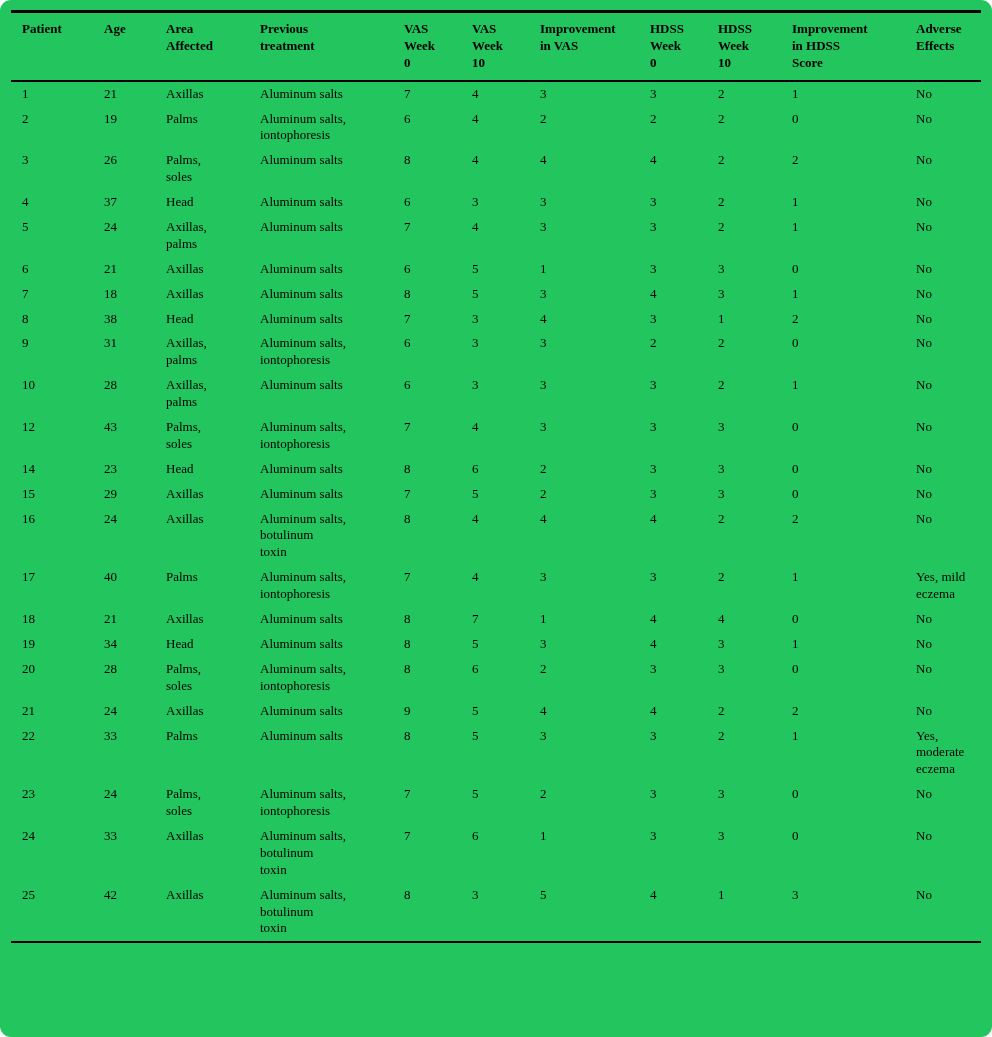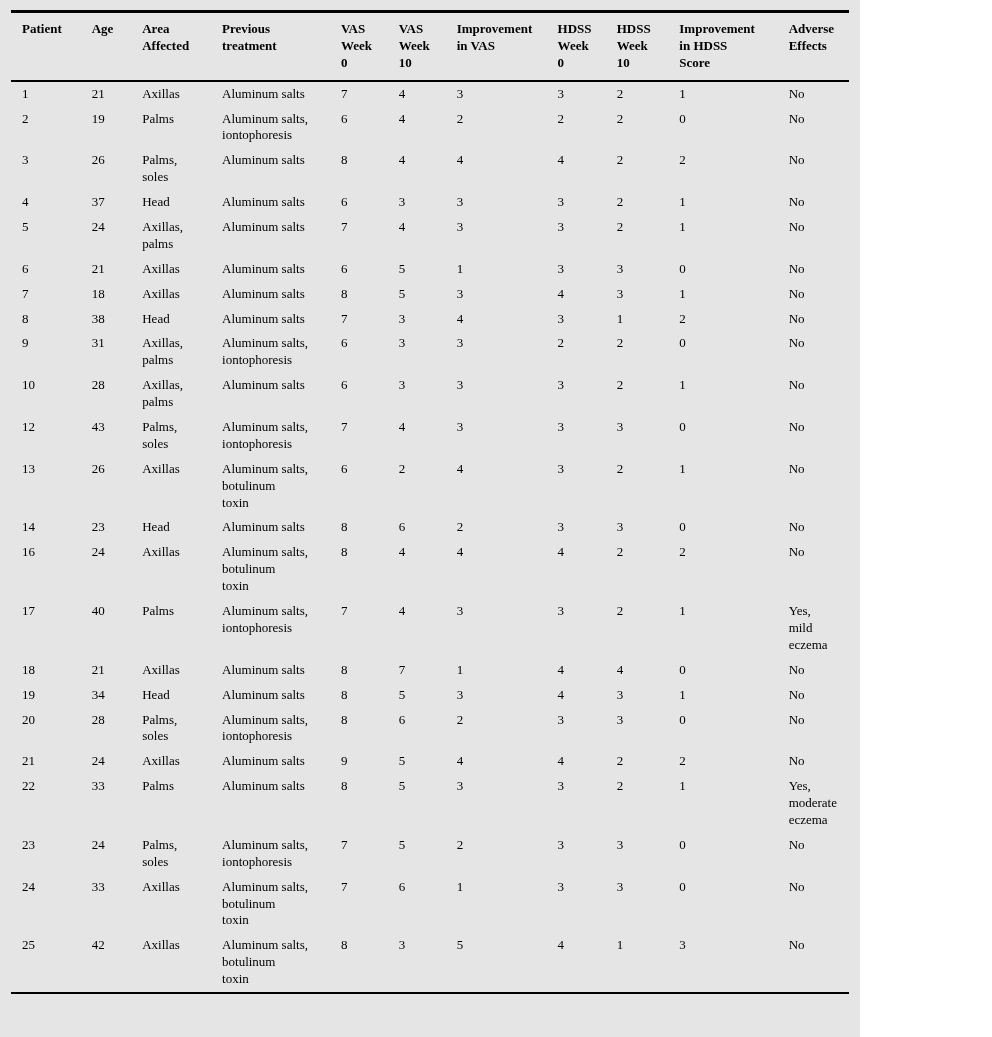--- a/index.html
+++ b/index.html
@@ -1,27 +1,28 @@
 <!DOCTYPE html>
 <html><head>
 <meta charset="utf-8">
 <style>
   html, body {
     margin: 0;
     padding: 0;
     background: #ffffff;
   }
   .page {
-    width: 860px;
+    width: 992px;
     height: 1037px;
     box-sizing: border-box;
-    background: #e5e5e5;
+    background: #22c55e;
     padding: 10px 11px 8px 11px;
     font-family: "Liberation Serif", "DejaVu Serif", serif;
     color: #000000;
+    border-radius: 11px;
   }
   table.data-table {
     width: 100%;
     border-collapse: collapse;
     border-top: 3px solid #000000;
     border-bottom: 2px solid #000000;
     font-size: 13px;
     line-height: 1.3;
   }
   table.data-table thead tr {
@@ -236,41 +237,39 @@
 iontophoresis</td>
           <td>7</td>
           <td>4</td>
           <td>3</td>
           <td>3</td>
           <td>3</td>
           <td>0</td>
           <td>No</td>
         </tr>
         <tr>
-          <td>13</td>
-          <td>26</td>
-          <td>Axillas</td>
-          <td>Aluminum salts,
-botulinum
-toxin</td>
-          <td>6</td>
-          <td>2</td>
-          <td>4</td>
-          <td>3</td>
-          <td>2</td>
-          <td>1</td>
-          <td>No</td>
-        </tr>
-        <tr>
           <td>14</td>
           <td>23</td>
           <td>Head</td>
           <td>Aluminum salts</td>
           <td>8</td>
           <td>6</td>
+          <td>2</td>
+          <td>3</td>
+          <td>3</td>
+          <td>0</td>
+          <td>No</td>
+        </tr>
+        <tr>
+          <td>15</td>
+          <td>29</td>
+          <td>Axillas</td>
+          <td>Aluminum salts</td>
+          <td>7</td>
+          <td>5</td>
           <td>2</td>
           <td>3</td>
           <td>3</td>
           <td>0</td>
           <td>No</td>
         </tr>
         <tr>
           <td>16</td>
           <td>24</td>
           <td>Axillas</td>

